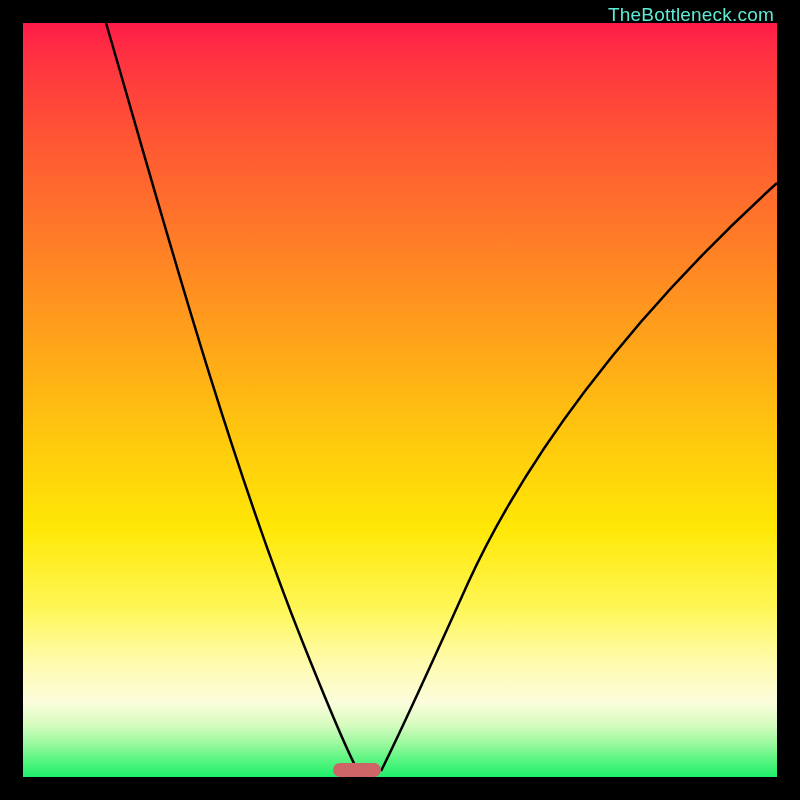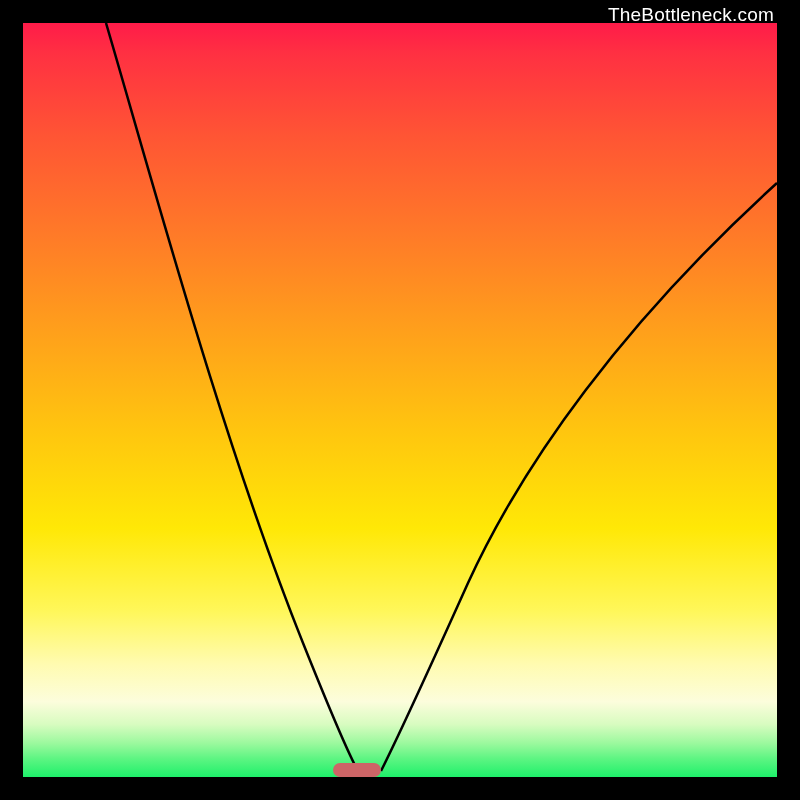--- a/index.html
+++ b/index.html
@@ -31,21 +31,21 @@
       #d8fcc0 93%,
       #9cf99e 95.5%,
       #5ff583 97.5%,
       #1ef06a 100%
     );
   }
   .watermark {
     position: absolute;
     top: 4px;
     right: 26px;
-    color: #ffffff;
+    color: #5eead4;
     font-size: 19px;
     font-weight: 500;
     letter-spacing: 0.2px;
     z-index: 10;
   }
   .marker {
     position: absolute;
     left: 333px;
     bottom: 23px;
     width: 48px;

